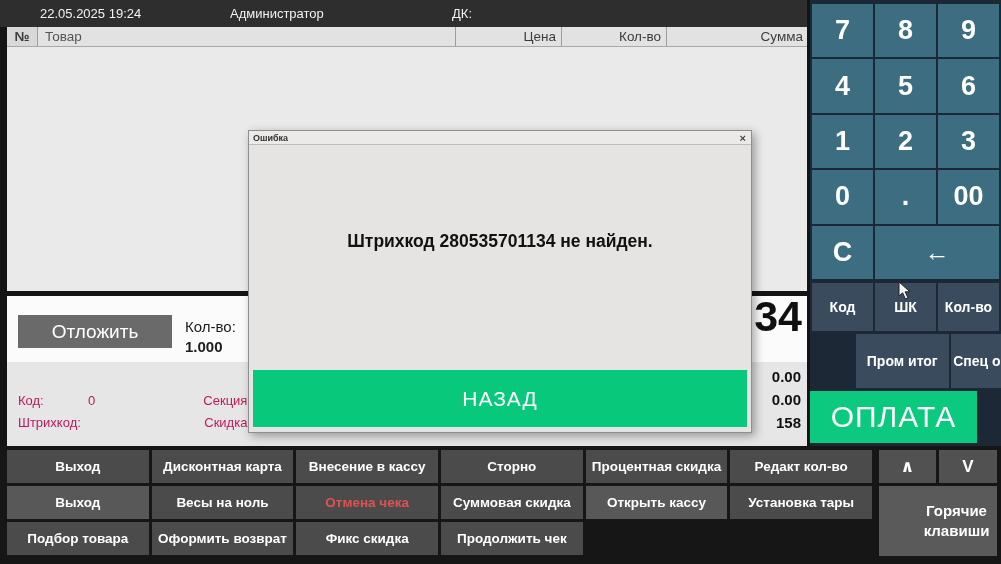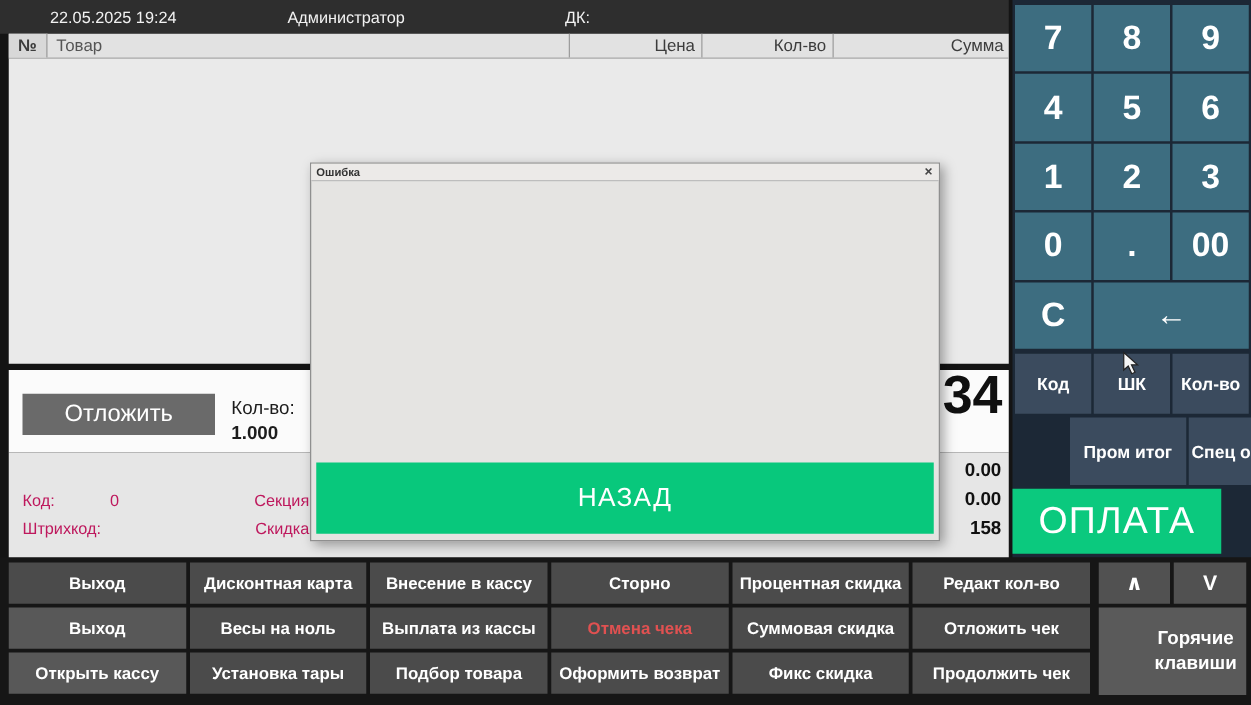--- a/index.html
+++ b/index.html
@@ -139,41 +139,40 @@
   <div class="bottom-bar">
     <div class="btn-grid">
       <div class="grid-btn">Выход</div>
       <div class="grid-btn">Дисконтная карта</div>
       <div class="grid-btn">Внесение в кассу</div>
       <div class="grid-btn">Сторно</div>
       <div class="grid-btn">Процентная скидка</div>
       <div class="grid-btn">Редакт кол-во</div>
       <div class="grid-btn lighter">Выход</div>
       <div class="grid-btn">Весы на ноль</div>
-      <div class="grid-btn">Выплата из кассы</div>
       <div class="grid-btn red">Отмена чека</div>
       <div class="grid-btn">Суммовая скидка</div>
-      <div class="grid-btn">Отложить чек</div>
       <div class="grid-btn lighter">Открыть кассу</div>
       <div class="grid-btn">Установка тары</div>
       <div class="grid-btn">Подбор товара</div>
       <div class="grid-btn">Оформить возврат</div>
       <div class="grid-btn">Фикс скидка</div>
       <div class="grid-btn">Продолжить чек</div>
     </div>
     <div class="nav-btn nav-up">∧</div>
     <div class="nav-btn nav-down">V</div>
     <div class="hotkeys-btn">Горячие клавиши</div>
   </div>
 
   <div class="dialog">
     <div class="dialog-titlebar">
       <span class="dialog-title">Ошибка</span>
       <span class="dialog-close">×</span>
     </div>
+    <div class="dialog-message">Штрихкод 280535701134 не найден.</div>
     <div class="dialog-back">НАЗАД</div>
   </div>
 
   <svg class="cursor" viewBox="0 0 16 20">
     <polygon points="1,1 1,15 4.6,11.8 7.4,18 10,16.8 7.2,10.8 12,10.8" fill="#f5f5f5" stroke="#222" stroke-width="1"></polygon>
   </svg>
 
 </div>
 
 </body></html>

